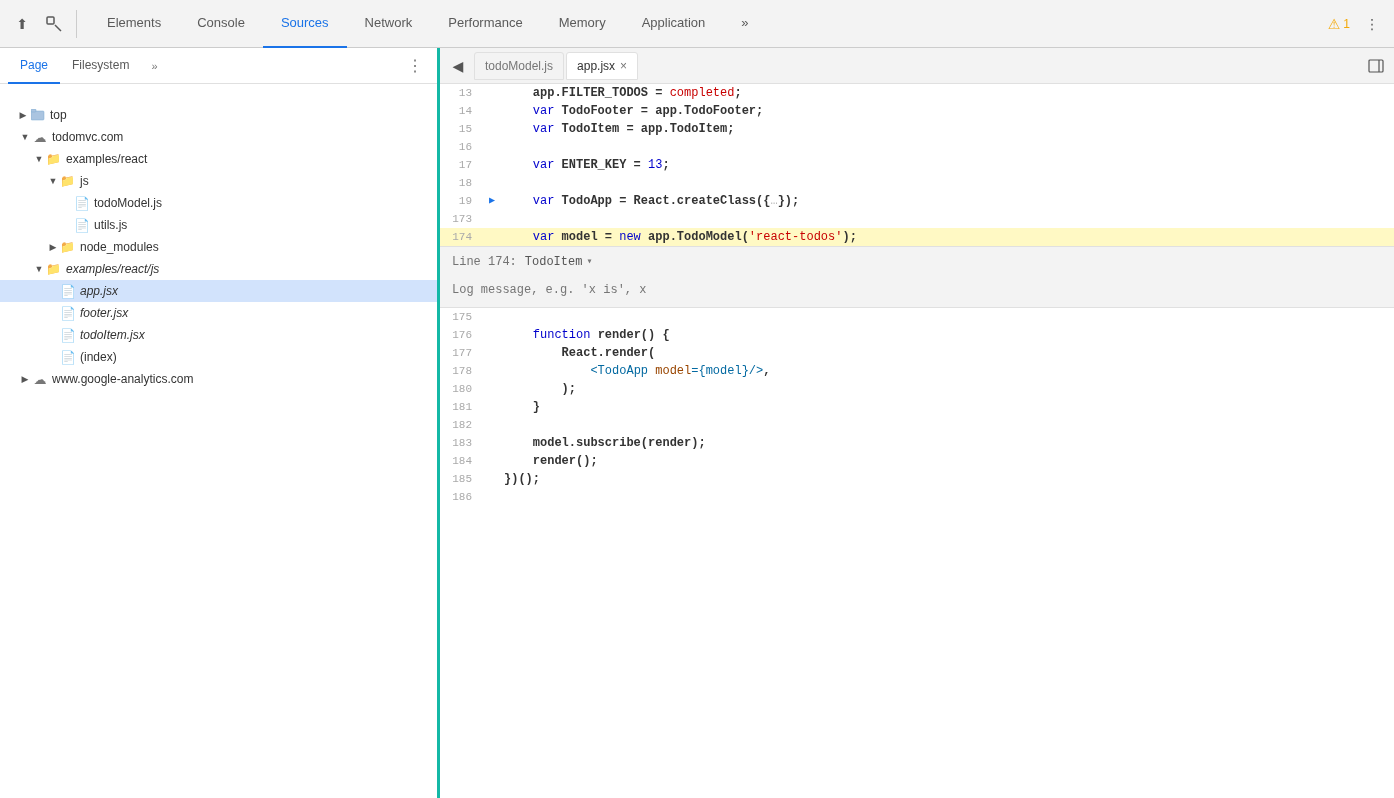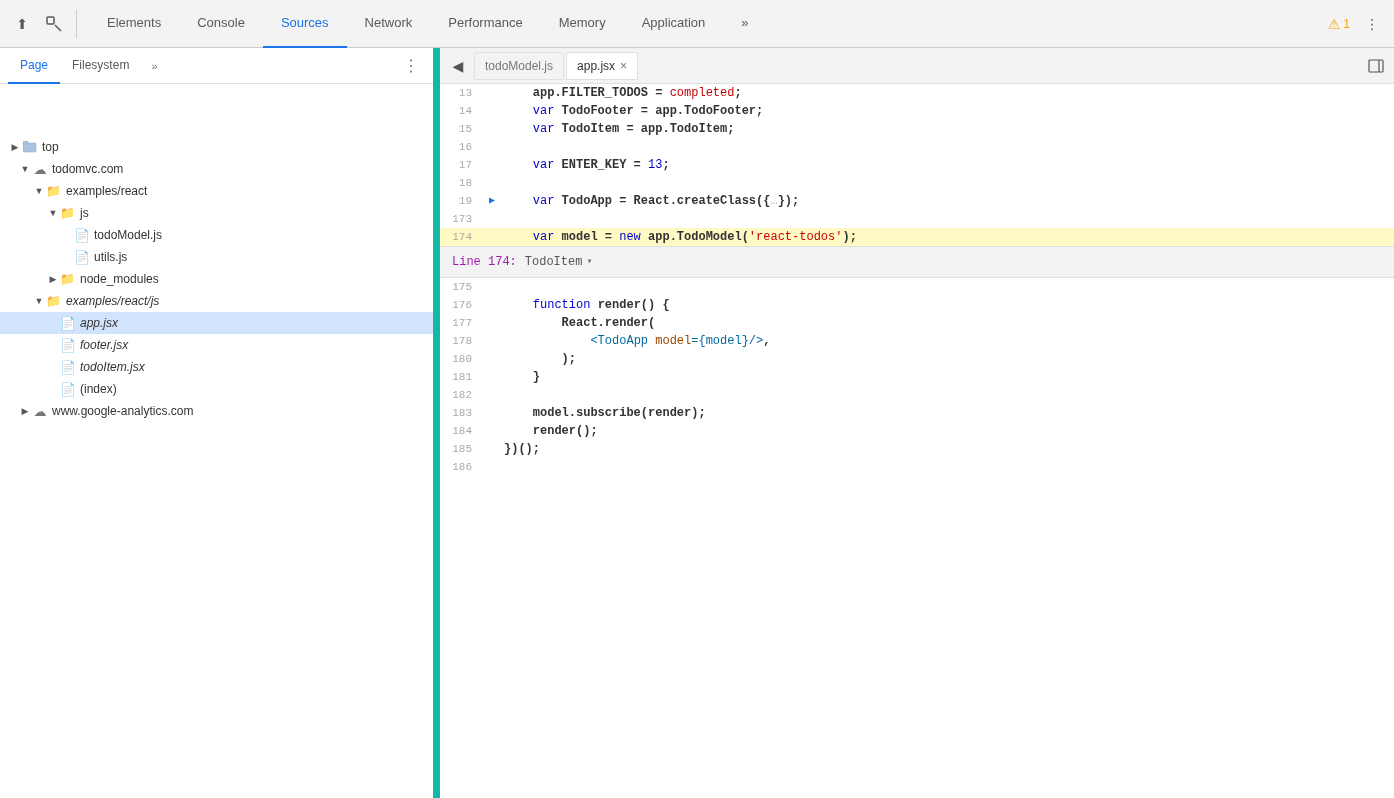--- a/index.html
+++ b/index.html
@@ -64,25 +64,24 @@
     
     .main-layout {
       display: flex;
       height: calc(798px - 48px);
     }
 
     
     .sidebar {
       width: 440px;
       background: #fff;
-      border-right: 7px solid #14b8a6;
+      border-right: 3px solid #14b8a6;
       display: flex;
       flex-direction: column;
       overflow: hidden;
-      gap: 48px;
     }
     .sidebar-tabs {
       display: flex;
       align-items: center;
       border-bottom: 1px solid #e0e0e0;
       height: 36px;
       padding: 0 8px;
     }
     .sidebar-tab {
       padding: 0 12px;
@@ -157,21 +156,21 @@
     .file-icon-gray { color: #9e9e9e; }
     .cloud-icon { color: #777; font-size: 13px; }
 
     .tree-label {
       font-size: 12px;
       color: #333;
     }
     .tree-label.italic { font-style: italic; }
 
     
-    .indent-0 { padding-left: 8px; }
+    .indent-0 { padding-left: 16px; margin-top: 16px; }
     .indent-1 { padding-left: 18px; }
     .indent-2 { padding-left: 32px; }
     .indent-3 { padding-left: 46px; }
     .indent-4 { padding-left: 60px; }
 
     
     .code-area {
       flex: 1;
       display: flex;
       flex-direction: column;
@@ -284,21 +283,21 @@
       background: #f3f3f3;
     }
     .logpoint-header {
       display: flex;
       align-items: center;
       padding: 6px 12px;
       font-size: 12px;
       color: #555;
       gap: 8px;
     }
-    .logpoint-label { font-size: 12px; color: #a21caf; }
+    .logpoint-label { font-size: 12px; color: #737373; }
     .logpoint-type {
       display: flex; align-items: center; gap: 4px;
       cursor: pointer;
       font-size: 12px;
     }
     .logpoint-type-chevron { font-size: 10px; color: #777; }
     .logpoint-input-row {
       padding: 4px 12px 8px 12px;
     }
     .logpoint-input {
@@ -542,20 +541,23 @@
         </div>
 
         <div class="logpoint-overlay">
           <div class="logpoint-header">
             <span class="logpoint-label">Line 174:</span>
             <div class="logpoint-type">
               <span>TodoItem</span>
               <span class="logpoint-type-chevron">▾</span>
             </div>
           </div>
+          <div class="logpoint-input-row">
+            <input class="logpoint-input" type="text" value="" placeholder="Log message, e.g. 'x is', x" style="">
+          </div>
         </div>
 
         <div class="code-line">
           <span class="line-num">175</span>
           <span class="line-arrow"></span>
           <span class="line-content"></span>
         </div>
 
         <div class="code-line">
           <span class="line-num">176</span>

